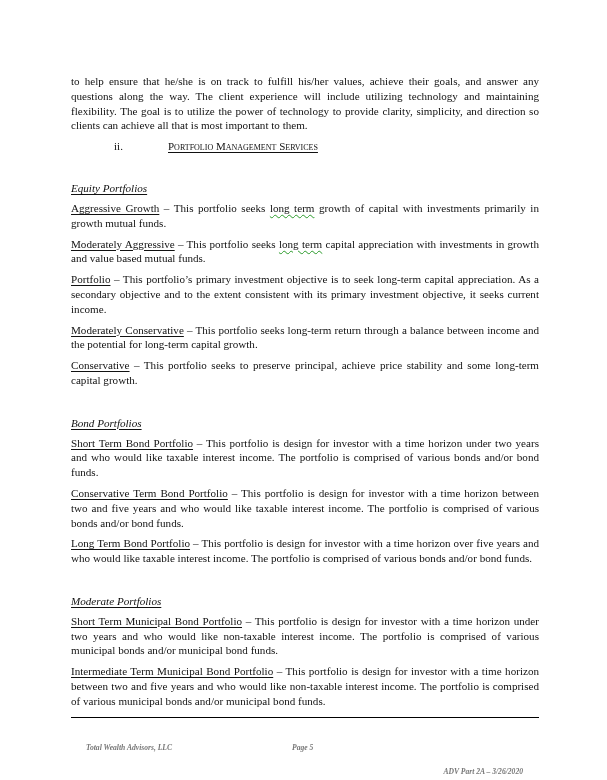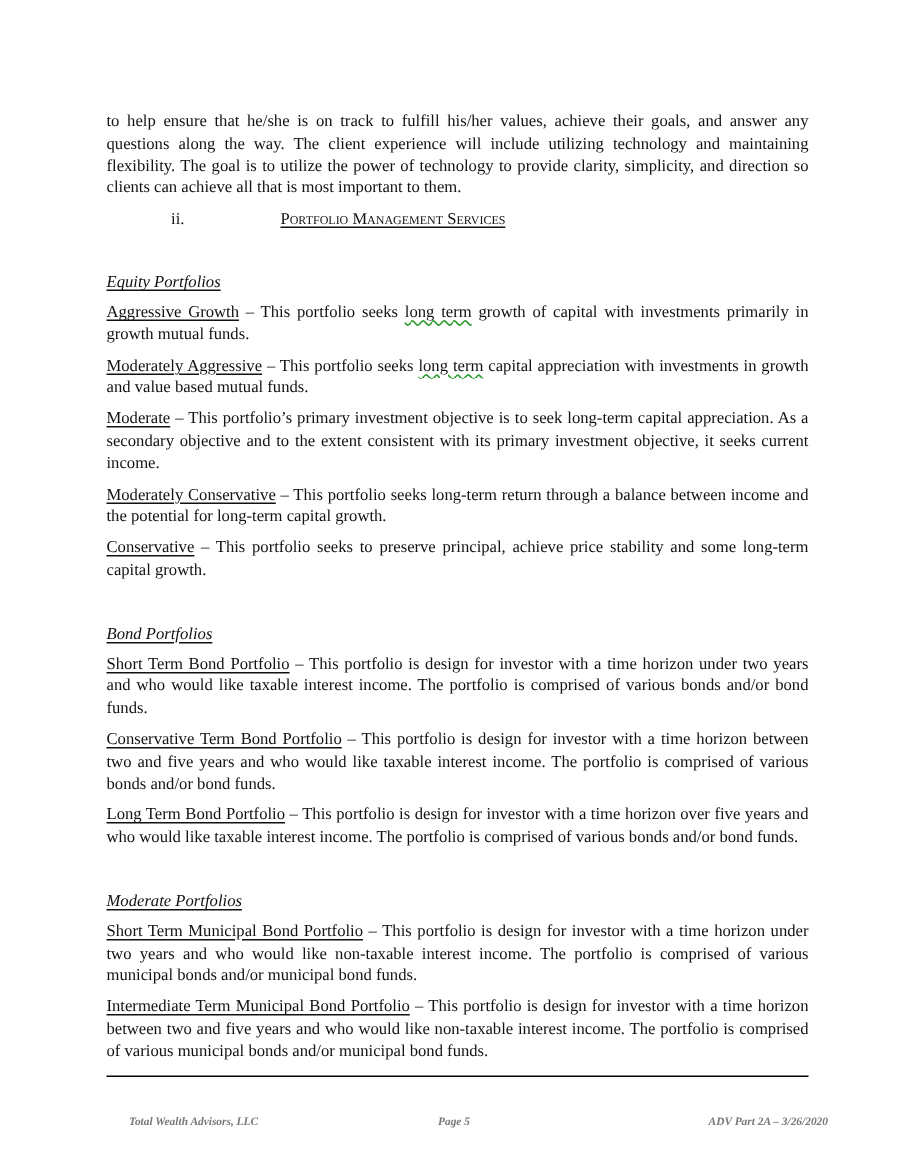--- a/index.html
+++ b/index.html
@@ -6,43 +6,43 @@
   body { width: 607px; height: 780px; position: relative; overflow: hidden; }
   .page {
     position: absolute; left: 71px; top: 74px; width: 468px;
     font-family: "Liberation Serif", serif; font-size: 11.1px; line-height: 14.8px; color: #111;
   }
   p { margin: 0; text-align: justify; }
   .para { margin-bottom: 6px; }
   .u { text-decoration: underline; text-underline-offset: 1.5px; }
   .heading2 { margin: 4px 0 0 0; line-height: 14px; }
   .heading2 .num { display: inline-block; width: 97px; text-align: center; padding-right: 2px; box-sizing: border-box; }
-  .heading2 .title { text-decoration: underline; font-variant: small-caps; font-size: 11px; text-underline-offset: 1.5px; margin-left: 19px; }
+  .heading2 .title { text-decoration: underline; font-variant: small-caps; font-size: 11px; text-underline-offset: 1.5px; }
   .subhead { font-style: italic; text-decoration: underline; margin-bottom: 5px; text-underline-offset: 1.5px; margin-top: 28px; }
   .squiggle { text-decoration: underline wavy #2a9a2a; text-decoration-thickness: 1px; text-underline-offset: 2px; }
   .rule { position: absolute; left: 71px; top: 717px; width: 468px; height: 1px; background: #000; }
   .footer { position: absolute; top: 743px; font-family: "Liberation Serif", serif; font-style: italic; font-weight: bold; font-size: 7.6px; color: #777; }
   .f-left { left: 86px; text-align: center; }
   .f-mid { left: 292px; }
-  .f-right { right: 55px; }
+  .f-right { right: 84px; margin-top: 24px; }
 </style>
 </head>
 <body>
 
 <div class="page">
   <p class="para">to help ensure that he/she is on track to fulfill his/her values, achieve their goals, and answer any questions along the way. The client experience will include utilizing technology and maintaining flexibility. The goal is to utilize the power of technology to provide clarity, simplicity, and direction so clients can achieve all that is most important to them.</p>
 
   <div class="heading2">
     <span class="num">ii.</span><span class="title">Portfolio Management Services</span>
   </div>
 
   <p class="subhead">Equity Portfolios</p>
   <p class="para"><span class="u">Aggressive Growth</span><span> – This portfolio seeks </span><span class="squiggle">long term</span><span> growth of capital with investments primarily in growth mutual funds.</span></p>
   <p class="para"><span class="u">Moderately Aggressive</span><span> – This portfolio seeks </span><span class="squiggle">long term</span><span> capital appreciation with investments in growth and value based mutual funds.</span></p>
-  <p class="para"><span class="u">Moderate</span><span> – This portfolio’s primary investment objective is to seek long-term capital appreciation. As a secondary objective and to the extent consistent with its primary investment objective, it seeks current income.</span></p>
+  <p class="para"><span class="u">Portfolio</span><span> – This portfolio’s primary investment objective is to seek long-term capital appreciation. As a secondary objective and to the extent consistent with its primary investment objective, it seeks current income.</span></p>
   <p class="para"><span class="u">Moderately Conservative</span><span> – This portfolio seeks long-term return through a balance between income and the potential for long-term capital growth.</span></p>
   <p class="para"><span class="u">Conservative</span><span> – This portfolio seeks to preserve principal, achieve price stability and some long-term capital growth.</span></p>
 
   <p class="subhead">Bond Portfolios</p>
   <p class="para"><span class="u">Short Term Bond Portfolio</span><span> – This portfolio is design for investor with a time horizon under two years and who would like taxable interest income.  The portfolio is comprised of various bonds and/or bond funds.</span></p>
   <p class="para"><span class="u">Conservative Term Bond Portfolio</span><span> – This portfolio is design for investor with a time horizon between two and five years and who would like taxable interest income.  The portfolio is comprised of various bonds and/or bond funds.</span></p>
   <p class="para"><span class="u">Long Term Bond Portfolio</span><span> – This portfolio is design for investor with a time horizon over five years and who would like taxable interest income.  The portfolio is comprised of various bonds and/or bond funds.</span></p>
 
   <p class="subhead">Moderate Portfolios</p>
   <p class="para"><span class="u">Short Term Municipal Bond Portfolio</span><span> – This portfolio is design for investor with a time horizon under two years and who would like non-taxable interest income.  The portfolio is comprised of various municipal bonds and/or municipal bond funds.</span></p>

